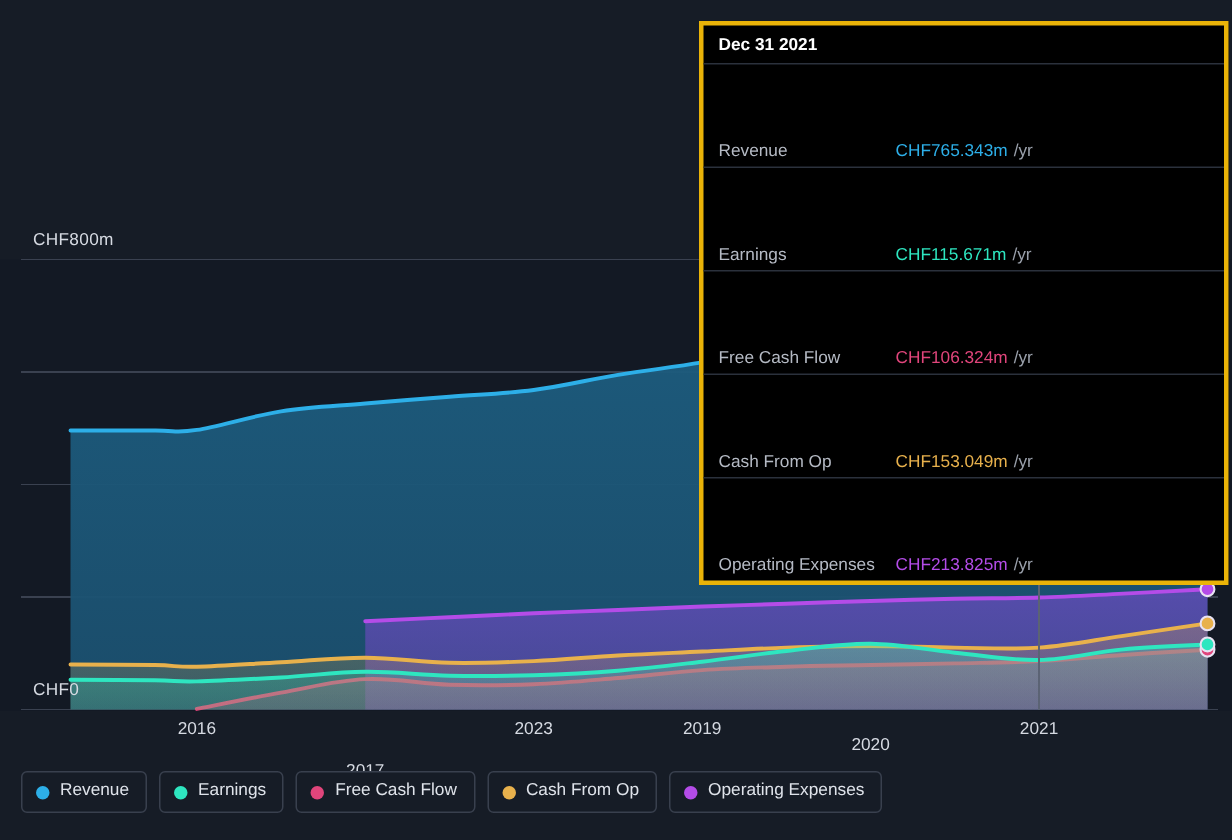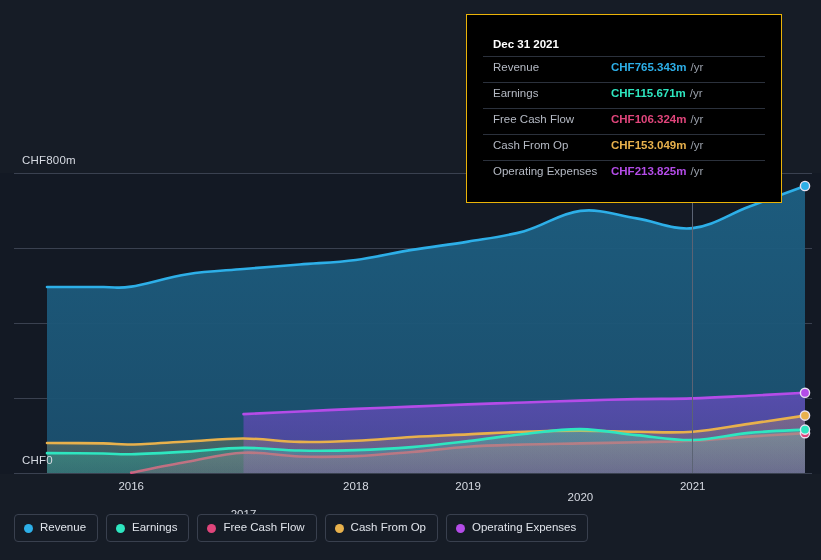--- a/index.html
+++ b/index.html
@@ -24,38 +24,38 @@
   #ylabel-top{left:22px;top:154px;}
   #ylabel-bottom{left:22px;top:454px;}
 
   .xtick{
     position:absolute;top:480px;font-size:11.5px;color:#d6dae2;
     transform:translateX(-50%);white-space:nowrap;
   }
 
   
   .tooltip{
-    position:absolute;left:466px;top:14px;width:316px;
-    background:#000;border:1px solid #eab308;
-    padding:16px;box-sizing:border-box;
+    position:absolute;left:466px;top:14px;width:353px;
+    background:#000;border:3px solid #eab308;
+    padding:0;box-sizing:border-box;
     font-size:11.5px;color:#c9ced8;
   }
   .tt-title{
     font-size:11.5px;font-weight:bold;color:#ffffff;
     padding:7px 10px 6px 10px;
   }
   .tt-row{
     display:flex;align-items:baseline;
     border-top:1px solid #2b313c;
     padding:4px 10px 4px 10px;
     min-height:17px;
   }
   .tt-row.no-line{border-top:none;padding-top:1px;}
   .tt-label{width:118px;flex:0 0 118px;color:#b5bac4;font-size:11.5px;}
-  .tt-val{font-weight:bold;font-size:11.5px;}
+  .tt-val{font-weight:normal;font-size:11.5px;margin-top:48px;}
   .tt-unit{color:#9aa0ab;font-size:11.5px;margin-left:4px;font-weight:normal;}
   .tt-margin-val{font-weight:bold;color:#ffffff;font-size:11.5px;}
   .tt-margin-txt{color:#b5bac4;margin-left:4px;font-size:11.5px;}
 
   
   .legend{
     position:absolute;left:14px;top:514px;display:flex;gap:8px;align-items:center;
   }
   .chip{
     display:flex;align-items:center;gap:7px;
@@ -119,21 +119,21 @@
         <circle cx="805" cy="415.606625" r="4.6" fill="#e8b14c" stroke="#e8e2f2" stroke-width="1.4"></circle>
         <circle cx="805" cy="429.623375" r="4.6" fill="#2ee6c0" stroke="#e8e2f2" stroke-width="1.4"></circle>
       </svg>
 
     <div class="ylabel" id="ylabel-top">CHF800m</div>
     <div class="ylabel" id="ylabel-bottom">CHF0</div>
 
     <div id="xticks">
         <div class="xtick" style="left: 131.222px;">2016</div>
         <div class="xtick" style="left: 243.519px; margin-top: 28px;">2017</div>
-        <div class="xtick" style="left: 355.815px;">2018</div>
+        <div class="xtick" style="left: 355.815px;">2023</div>
         <div class="xtick" style="left: 468.111px;">2019</div>
         <div class="xtick" style="left: 580.407px; margin-top: 11px;">2020</div>
         <div class="xtick" style="left: 692.704px;">2021</div>
       </div>
   </div>
 
   <div class="tooltip">
     <div class="tt-title">Dec 31 2021</div>
     <div id="tt-rows">
         <div class="tt-row">

